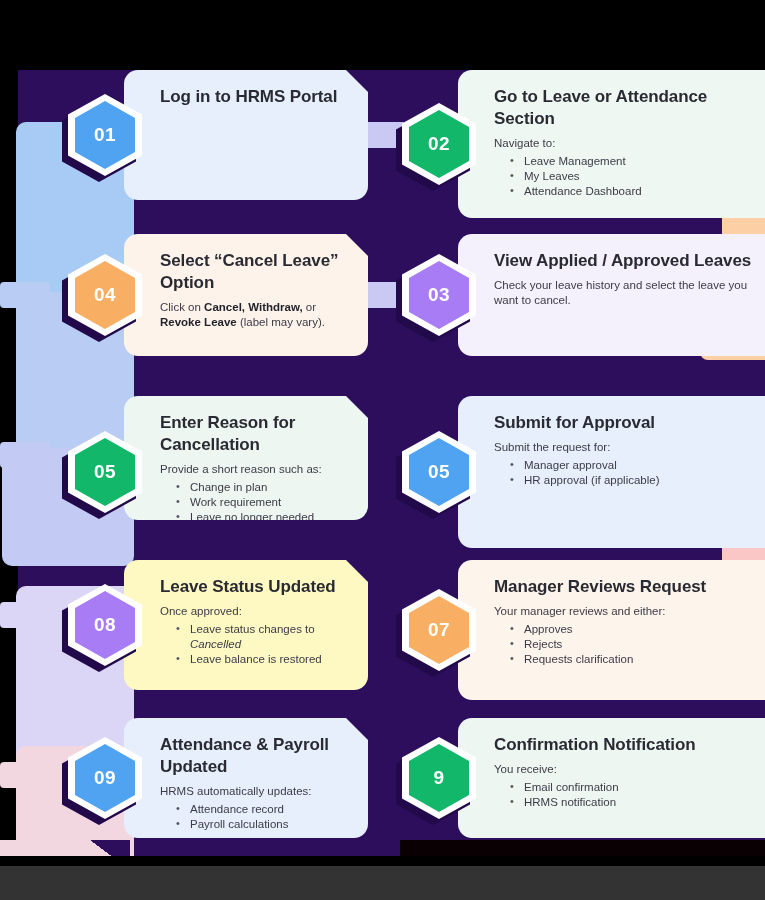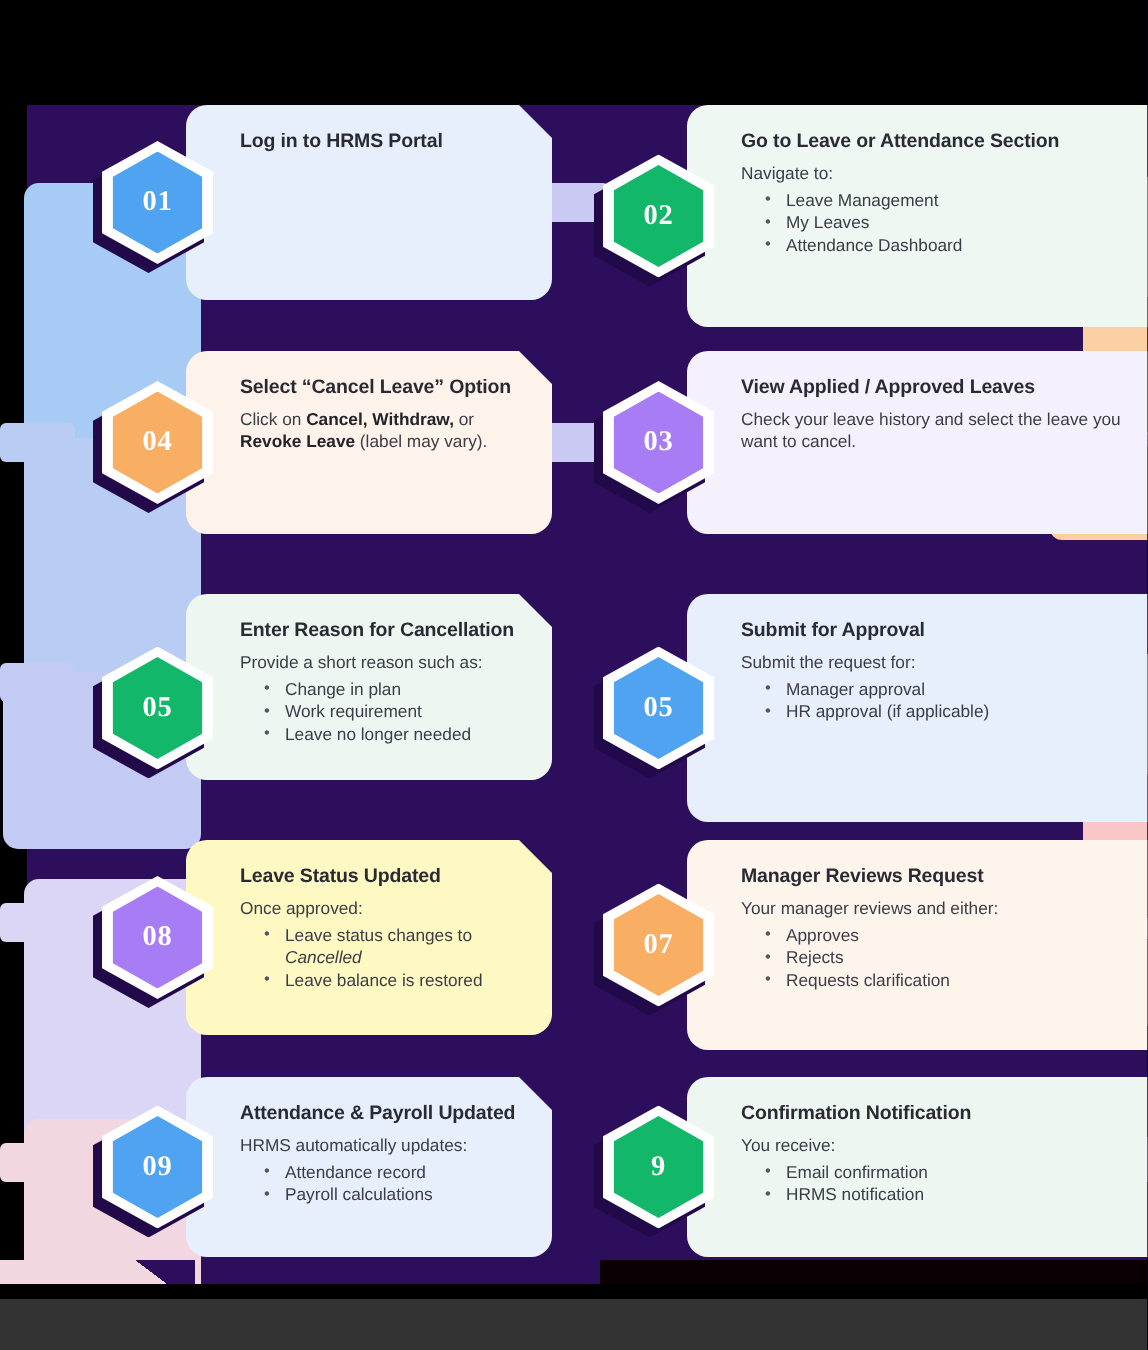--- a/index.html
+++ b/index.html
@@ -77,21 +77,21 @@
   .card {
     position: absolute;
     padding: 16px 18px 16px 36px;
     border-radius: 14px;
     clip-path: polygon(0 0, calc(100% - 22px) 0, 100% 22px, 100% 100%, 0 100%);
   }
   .card.left  { left: 124px; width: 244px; }
   .card.right { left: 458px; width: 330px; }
 
   .card-title {
-    font-size: 13px;
+    font-size: 17px;
     font-weight: bold;
     color: #2A2A33;
     line-height: 1.28;
     margin-bottom: 6px;
     letter-spacing: -0.1px;
   }
   .card-lead {
     font-size: 11.5px;
     color: #3C3C46;
     line-height: 1.32;
@@ -120,21 +120,20 @@
     left: 0; top: -1px;
     font-size: 11px;
     color: #55555F;
   }
 
   
   .hex-wrap {
     position: absolute;
     width: 74px; height: 82px;
     z-index: 8;
-    font-family: Liberation Serif, serif;
   }
   .hex-outer, .hex-inner {
     position: absolute;
     left: 0; top: 0;
     width: 100%; height: 100%;
     clip-path: polygon(50% 0%, 100% 25%, 100% 75%, 50% 100%, 0% 75%, 0% 25%);
   }
   .hex-outer { background: #FFFFFF; }
   .hex-inner {
     left: 7px; top: 7px;

